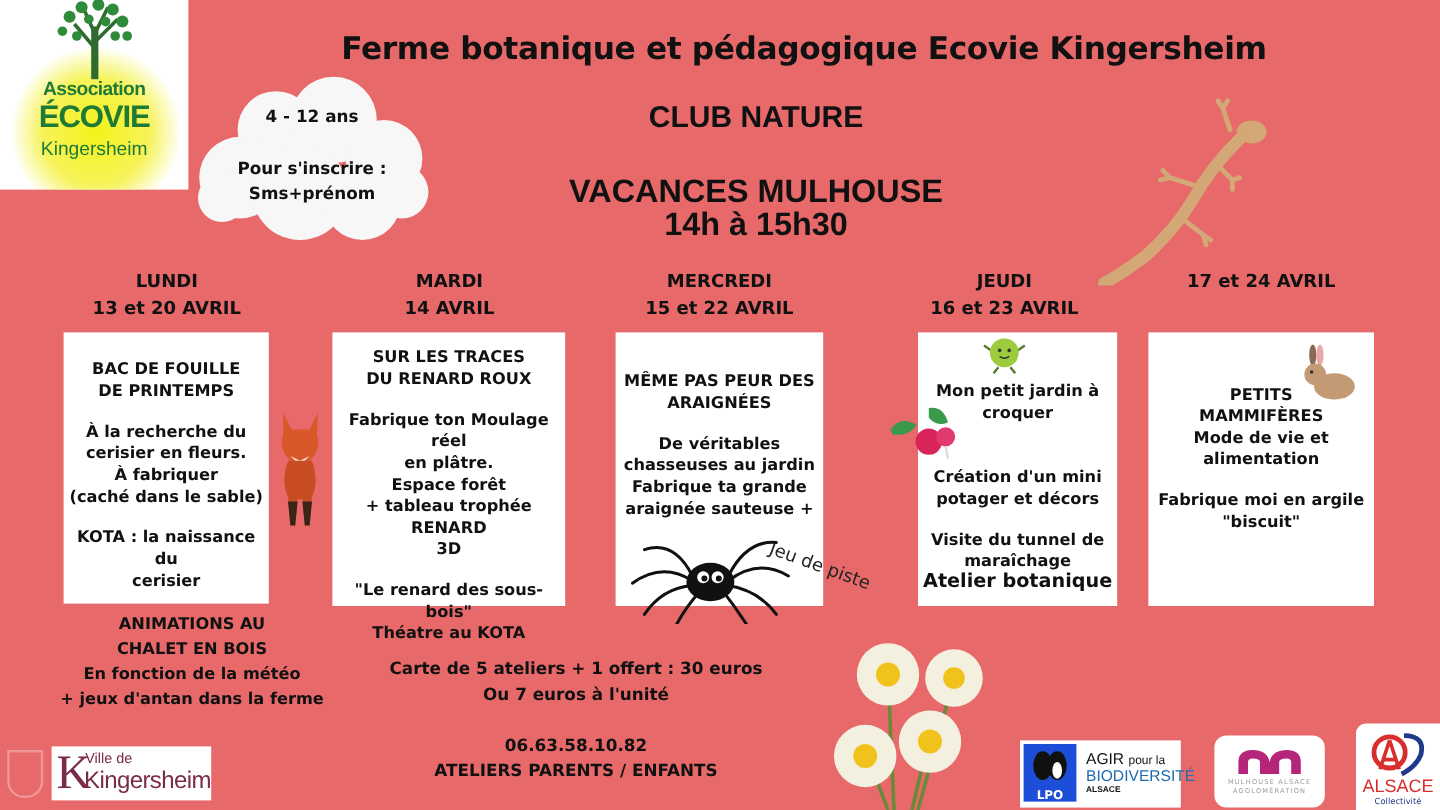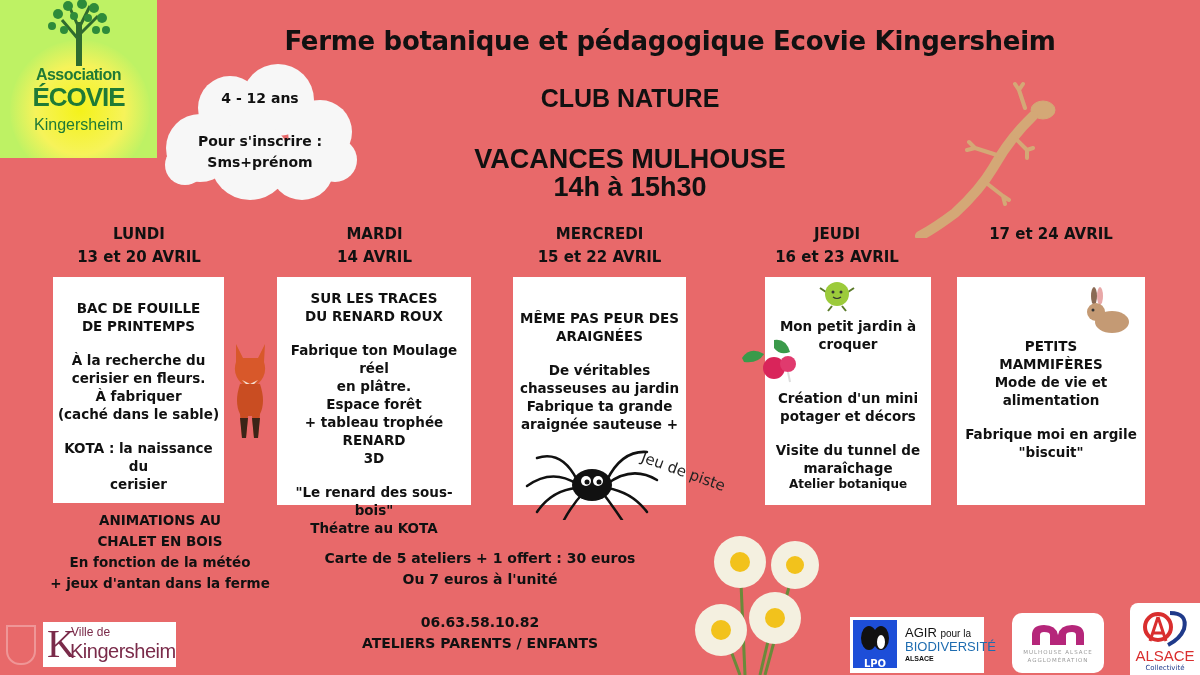--- a/index.html
+++ b/index.html
@@ -5,21 +5,21 @@
   * { box-sizing: border-box; margin: 0; padding: 0; }
   html, body { width: 1200px; height: 675px; overflow: hidden; }
   body {
     background: #e8696a;
     font-family: "DejaVu Sans", sans-serif;
     position: relative;
     color: #111;
   }
   .abs { position: absolute; }
   .logo-ecovie {
-    left: 0; top: 0; width: 157px; height: 158px; background: #bef264;
+    left: 0; top: 0; width: 157px; height: 158px; background: #ffffff;
     overflow: hidden;
   }
   .logo-ecovie .sun {
     position: absolute; left: 10px; top: 40px; width: 140px; height: 140px;
     border-radius: 50%;
     background: radial-gradient(circle, #f4f21a 0%, #f6f35a 45%, rgba(255,255,255,0) 72%);
   }
   .logo-ecovie .tree { position: absolute; left: 40px; top: 0; }
   .logo-ecovie .txt {
     position: absolute; left: 0; width: 157px; text-align: center;
@@ -191,21 +191,21 @@
 </div>
 <div class="abs card" style="left:754px;top:277px;width:166px;height:228px;padding-top:40px;margin-left:11px;">
   <p>Mon petit jardin à</p>
   <p>croquer</p>
   <div style="height:36px"></div>
   <p>Création d'un mini</p>
   <p>potager et décors</p>
   <div class="gap"></div>
   <p>Visite du tunnel de</p>
   <p>maraîchage</p>
-  <p style="font-size:12px;line-height:14px;">Atelier botanique</p>
+  <p style="font-size:16px;line-height:14px;">Atelier botanique</p>
 </div>
 
 <svg class="abs" style="left:812px;top:278px;" width="50" height="34" viewBox="0 0 50 34">
   <path d="M8 10 L14 14 M42 10 L36 14 M20 28 L16 33 M30 28 L34 33" stroke="#5a7a2a" stroke-width="2"></path>
   <circle cx="25" cy="16" r="12" fill="#9ccb3b"></circle>
   <circle cx="21" cy="14" r="1.5" fill="#333"></circle>
     <circle cx="29" cy="14" r="1.5" fill="#333"></circle>
   <path d="M21 19 Q25 22 29 19" stroke="#333" stroke-width="1.2" fill="none"></path>
 </svg>
 
@@ -213,21 +213,21 @@
   <path d="M2 20 Q10 8 24 16 Q18 26 4 24 Z" fill="#3a9a4a"></path>
   <path d="M34 2 Q46 0 50 14 Q40 18 34 10 Z" fill="#3a9a4a"></path>
   <circle cx="34" cy="30" r="11" fill="#d9245a"></circle>
   <circle cx="48" cy="26" r="8" fill="#e03a6e"></circle>
   <path d="M48 34 L50 44" stroke="#ddd" stroke-width="2"></path>
 </svg>
 
 <div class="abs day-head" style="left:957px;width:188px;top:223px;">
   <div>17 et 24 AVRIL</div>
 </div>
-<div class="abs card" style="left:957px;top:277px;width:188px;height:228px;padding-top:60px;">
+<div class="abs card" style="left:957px;top:277px;width:188px;height:228px;padding-top:43px;">
   <p>PETITS</p>
   <p>MAMMIFÈRES</p>
   <p>Mode de vie et</p>
   <p>alimentation</p>
   <div class="gap"></div>
   <p>Fabrique moi en argile</p>
   <p>"biscuit"</p>
 </div>
 
 <svg class="abs" style="left:1080px;top:286px;" width="52" height="50" viewBox="0 0 52 50">

